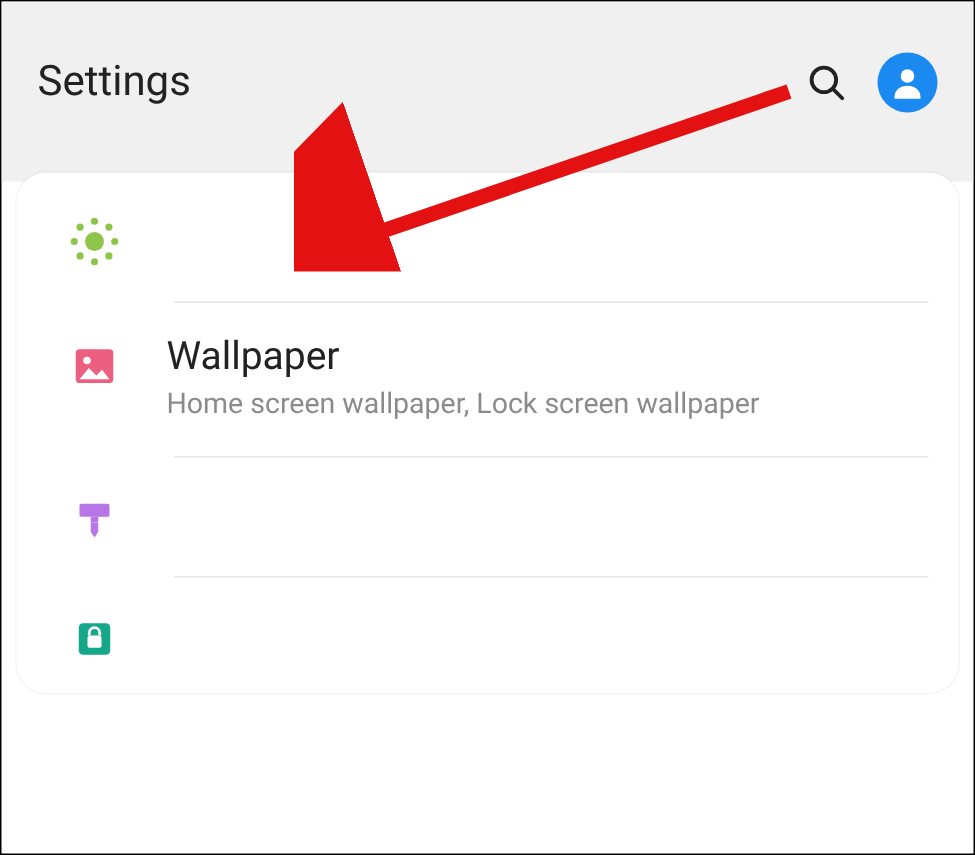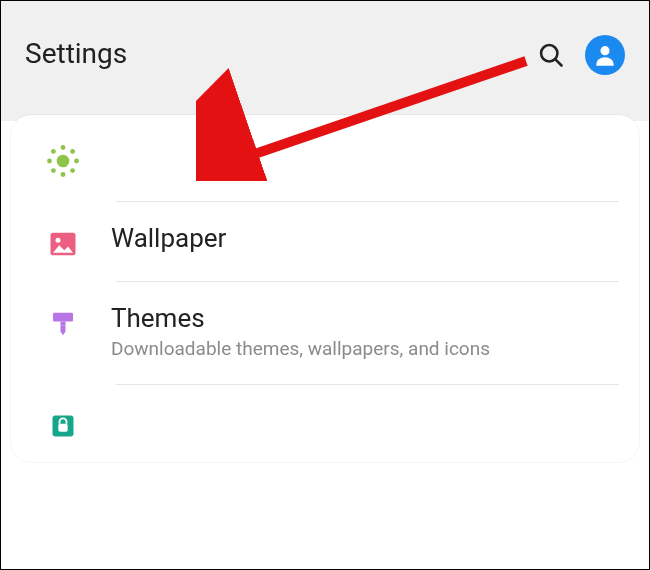--- a/index.html
+++ b/index.html
@@ -166,34 +166,31 @@
   <div class="row">
     <div class="row-icon">
       <svg width="30" height="30" viewBox="0 0 24 24">
         <rect x="2" y="3" width="20" height="18" rx="2" fill="#ec5f80"></rect>
         <circle cx="8" cy="9" r="2" fill="#fff"></circle>
         <path d="M4 19l5-6 4 4 3-3 4 5z" fill="#fff"></path>
       </svg>
     </div>
     <div class="row-text">
       <div class="row-title">Wallpaper</div>
+      <div class="row-desc">Home screen wallpaper, Lock screen wallpaper</div>
     </div>
   </div>
 
   <div class="row">
     <div class="row-icon">
       <svg width="30" height="30" viewBox="0 0 24 24">
         <rect x="4" y="3" width="16" height="7" rx="1" fill="#b775e6"></rect>
         <rect x="10" y="10" width="4" height="3" fill="#b775e6"></rect>
         <path d="M10 13h4v5l-2 3-2-3z" fill="#b775e6"></path>
       </svg>
-    </div>
-    <div class="row-text">
-      <div class="row-title">Themes</div>
-      <div class="row-desc">Downloadable themes, wallpapers, and icons</div>
     </div>
   </div>
 
   <div class="row">
     <div class="row-icon">
       <svg width="28" height="28" viewBox="0 0 24 24">
         <rect x="3" y="3" width="18" height="18" rx="2.5" fill="#16a68a"></rect>
         <path d="M9 10V8.5a3 3 0 016 0V10" stroke="#fff" stroke-width="1.6" fill="none"></path>
         <rect x="8" y="10" width="8" height="7" rx="1.5" fill="#fff"></rect>
       </svg>

